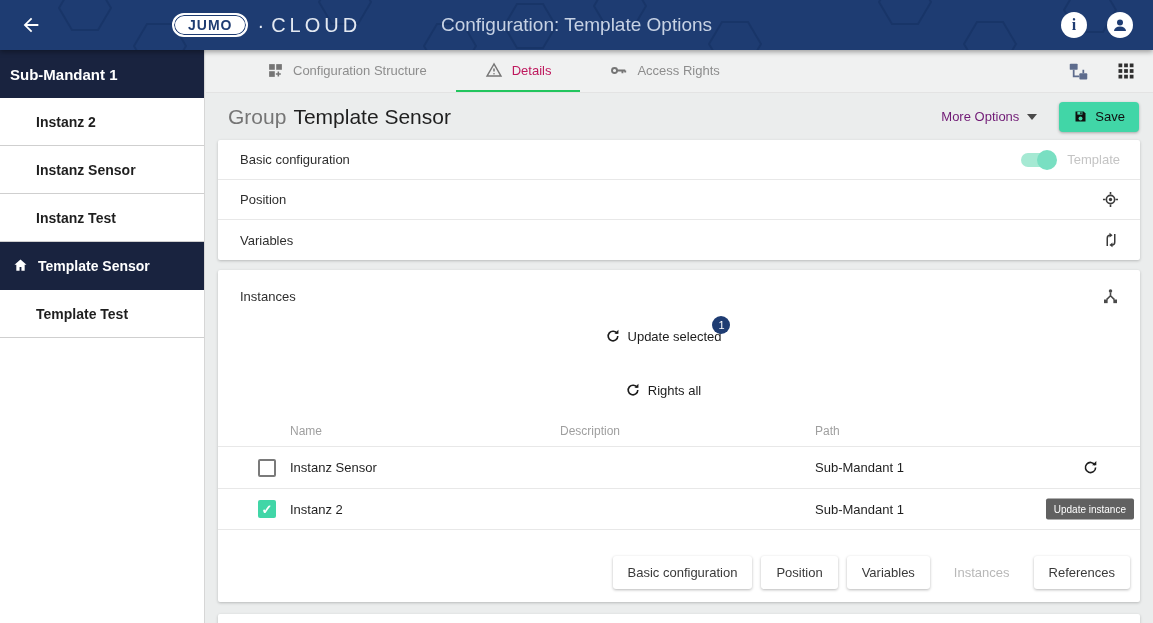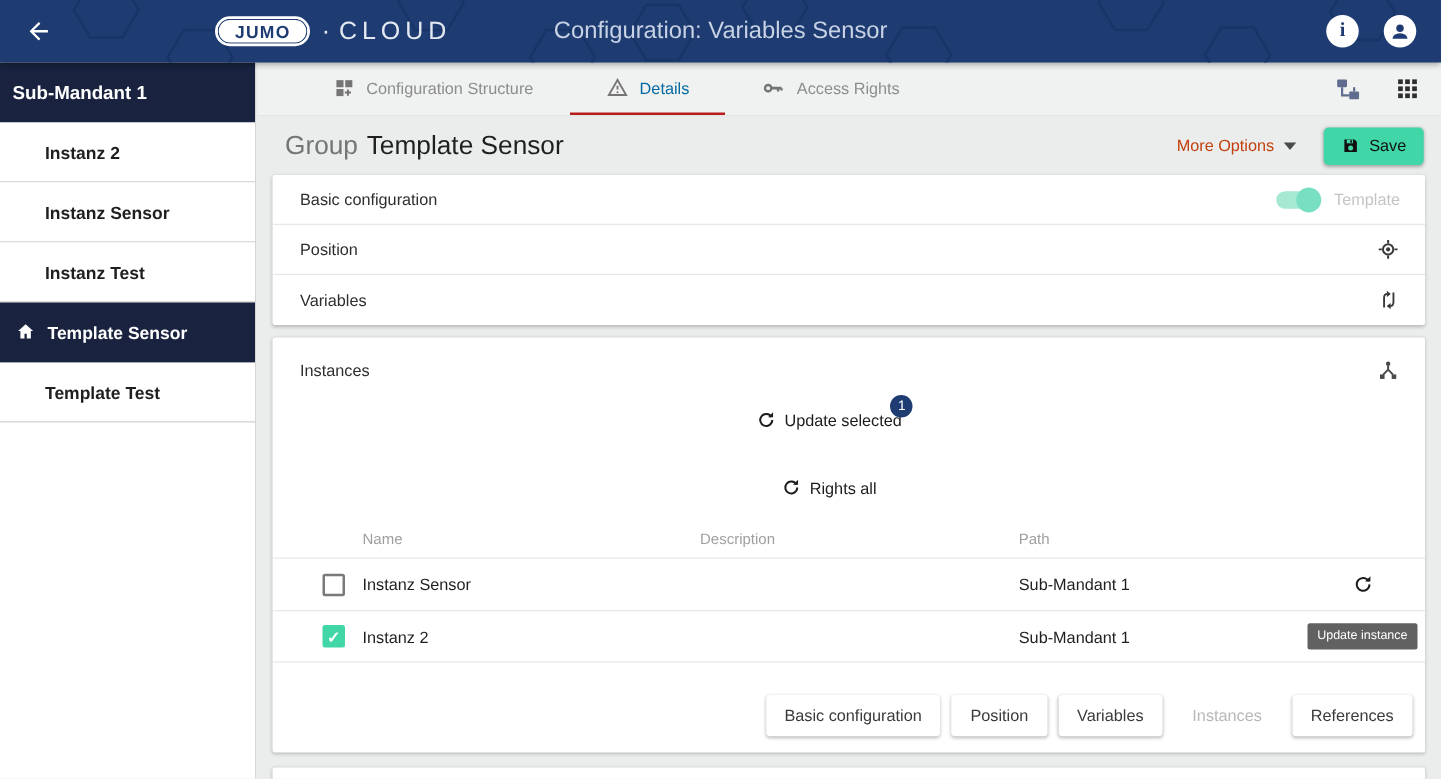--- a/index.html
+++ b/index.html
@@ -31,28 +31,28 @@
                color:#1f1f1f; border-bottom:1px solid #cfcfcf; background:#fff; cursor:pointer; }
   .side-item.selected { background:#19233f; color:#fff; padding-left:12px; gap:9px; border-bottom:1px solid #19233f; }
 
   
   .main { position:absolute; top:50px; left:206px; right:0; bottom:0; background:#ebeded; }
 
   .toolbar { height:43px; background:#f0f1f1; display:flex; align-items:stretch; position:relative; border-bottom:1px solid #e3e3e3; }
   .tabs { display:flex; margin-left:32px; }
   .tab { display:flex; align-items:center; gap:9px; padding:0 29px; color:#8d8d8d; font-size:13px; cursor:pointer;
          border-bottom:2px solid transparent; }
-  .tab.active { border-bottom:2px solid #b91c1c; color:#0369a1; }
+  .tab.active { border-bottom:2px solid #22c55e; color:#be185d; }
   .toolbar-icons { position:absolute; right:18px; top:0; height:100%; display:flex; align-items:center; gap:28px; }
 
   .page-head { height:47px; display:flex; align-items:center; padding:0 14px 0 22px; }
   .page-type { color:#757575; font-size:21px; }
   .page-name { color:#1f1f1f; font-size:21px; margin-left:7px; }
   .page-head-right { margin-left:auto; display:flex; align-items:center; gap:22px; }
-  .more-options { display:flex; align-items:center; gap:8px; font-size:13px; color:#c2410c; cursor:pointer; }
+  .more-options { display:flex; align-items:center; gap:8px; font-size:13px; color:#701a75; cursor:pointer; }
   .caret-down { width:0; height:0; border-left:5px solid transparent; border-right:5px solid transparent; border-top:6px solid #4a4a4a; }
   .save-btn { background:#41d6a7; border:none; border-radius:4px; height:30px; padding:0 14px; display:flex;
               align-items:center; gap:7px; font-size:13px; color:#101010; cursor:pointer;
               box-shadow:0 1px 3px rgba(0,0,0,.3); font-family:"Liberation Sans",sans-serif; }
 
   .card { background:#fff; margin:0 13px 0 12px; border-radius:2px; box-shadow:0 1px 3px rgba(0,0,0,.22); }
   .accordion-row { height:40px; display:flex; align-items:center; padding:0 20px 0 22px; border-bottom:1px solid #e8e8e8; }
   .accordion-row:last-child { border-bottom:none; }
   .acc-label { font-size:13px; color:#2e2e2e; }
   .acc-right { margin-left:auto; display:flex; align-items:center; }
@@ -136,21 +136,21 @@
       <path d="M20 11H7.8l5.6-5.6L12 4l-8 8 8 8 1.4-1.4L7.8 13H20z" fill="#fff"></path>
     </svg>
   </div>
 
   <div class="logo-wrap">
     <span class="jumo-pill">JUMO</span>
     <span class="logo-dot">·</span>
     <span class="cloud-txt">CLOUD</span>
   </div>
 
-  <div class="app-title">Configuration: Variables Sensor</div>
+  <div class="app-title">Configuration: Template Options</div>
 
   <div class="topbar-right">
     <div class="circle-icon info">i</div>
     <div class="circle-icon">
       <svg width="20" height="20" viewBox="0 0 24 24">
         <circle cx="12" cy="9" r="3.6" fill="#1e3c72"></circle>
         <path d="M4.8 19.2a7.2 5.4 0 0 1 14.4 0z" fill="#1e3c72"></path>
       </svg>
     </div>
   </div>

